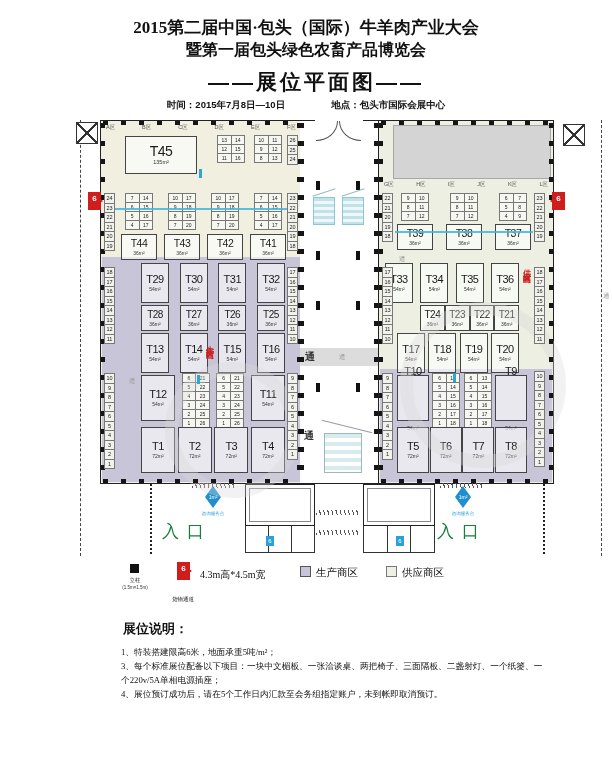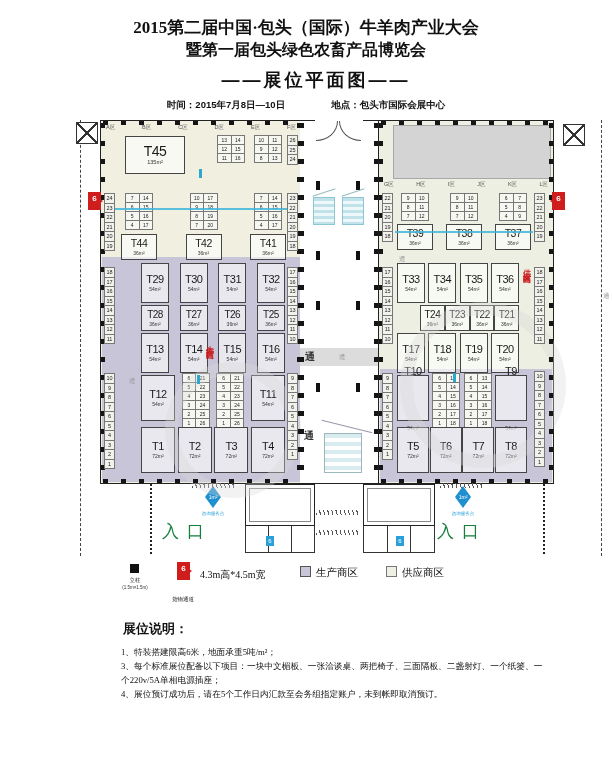--- a/index.html
+++ b/index.html
@@ -4,21 +4,21 @@
 <style>
   html,body{margin:0;padding:0;}
   body{width:612px;height:781px;position:relative;background:#fff;overflow:hidden;
        font-family:"Liberation Sans",sans-serif;color:#111;}
   .abs{position:absolute;}
   .serif{font-family:"Liberation Serif",serif;}
 
   
   .h1{top:16px;left:0;right:0;text-align:center;font-size:17px;font-weight:700;}
   .h2{top:40px;left:0;right:0;text-align:center;font-size:16px;font-weight:700;}
-  .h3{top:68px;left:0;right:0;text-align:center;font-size:18px;font-weight:700;letter-spacing:3px;margin-left:20px;}
+  .h3{top:68px;left:0;right:0;text-align:center;font-size:21px;font-weight:700;letter-spacing:3px;margin-left:20px;}
   .hinfo{top:99px;left:0;right:0;display:flex;justify-content:center;gap:46px;
          font-size:9.5px;font-weight:700;}
 
   
   #plan{top:112px;left:0;width:612px;height:450px;}
   .hall{position:absolute;border:1.5px solid #222;}
   #lhall{left:100px;top:8px;width:200px;height:362px;background:#f0efe0;}
   #rhall{left:378px;top:8px;width:174px;height:362px;background:#ecefe2;}
   #lobby{left:300px;top:8px;width:78px;height:362px;background:#fff;
          border-top:1.5px solid #222;border-bottom:1.5px solid #222;}
@@ -35,21 +35,21 @@
   .pv.l{left:0;} .pv.r{right:0;} .ph.t{top:0;} .ph.b{bottom:0;}
 
   .zones{position:absolute;left:5px;right:5px;display:flex;justify-content:space-between;z-index:4;}
   .zone{font-size:5.5px;color:#555;}
   #lhall .zones{top:3px;} #rhall .zones{top:60px;}
 
   .booth{background:rgba(255,255,255,.6);border:1px solid #444;box-sizing:border-box;
          display:flex;flex-direction:column;align-items:center;justify-content:center;z-index:2;}
   .bn{font-size:11px;color:#1a1a1a;letter-spacing:-.5px;line-height:1;}
   .ba{font-size:5px;color:#333;margin-top:2px;line-height:1;}
-  .b45{position:absolute;left:24px;top:15px;width:60px;height:38px;}
+  .b45{position:absolute;left:24px;top:15px;width:72px;height:38px;}
   .b45 .bn{font-size:14px;} .b45 .ba{font-size:5.5px;}
   .b36s{width:36px;height:26px;} .b36s .bn{font-size:10.5px;}
   .b54{width:28px;height:40px;}
   .b36{width:28px;height:26px;} .b36 .bn{font-size:10px;}
   .b72{width:34px;height:46px;}
   .bL{width:34px;height:46px;margin-top:2px;}
   .b54r{width:28px;height:40px;}
   .b72r{width:32px;height:46px;}
   .bLr{width:32px;height:46px;margin-top:2px;gap:47px;}
 
@@ -249,20 +249,36 @@
             <div class="gc">10</div>
             <div class="gc">17</div>
             <div class="gc">9</div>
             <div class="gc">18</div>
             <div class="gc">8</div>
             <div class="gc">19</div>
             <div class="gc">7</div>
             <div class="gc">20</div>
           </div>
         <div class="booth b36s">
+            <span class="bn">T43</span>
+            <span class="ba">36m²</span>
+          </div>
+      </div>
+      <div class="group gL">
+        <div class="grid">
+            <div class="gc">10</div>
+            <div class="gc">17</div>
+            <div class="gc">9</div>
+            <div class="gc">18</div>
+            <div class="gc">8</div>
+            <div class="gc">19</div>
+            <div class="gc">7</div>
+            <div class="gc">20</div>
+          </div>
+        <div class="booth b36s">
             <span class="bn">T42</span>
             <span class="ba">36m²</span>
           </div>
       </div>
       <div class="group gL">
         <div class="grid">
             <div class="gc">7</div>
             <div class="gc">14</div>
             <div class="gc">6</div>
             <div class="gc">15</div>
@@ -553,21 +569,21 @@
     <div class="strip" style="right:8px;top:146px;">
         <div class="nc">18</div>
         <div class="nc">17</div>
         <div class="nc">16</div>
         <div class="nc">15</div>
         <div class="nc">14</div>
         <div class="nc">13</div>
         <div class="nc">12</div>
         <div class="nc">11</div>
       </div>
-    <div class="brow" style="left:18px;right:34px;top:142px;">
+    <div class="brow" style="left:6px;right:34px;top:142px;">
         <div class="booth b54r">
           <span class="bn">T33</span>
           <span class="ba">54m²</span>
         </div>
         <div class="booth b54r">
           <span class="bn">T34</span>
           <span class="ba">54m²</span>
         </div>
         <div class="booth b54r">
           <span class="bn">T35</span>

